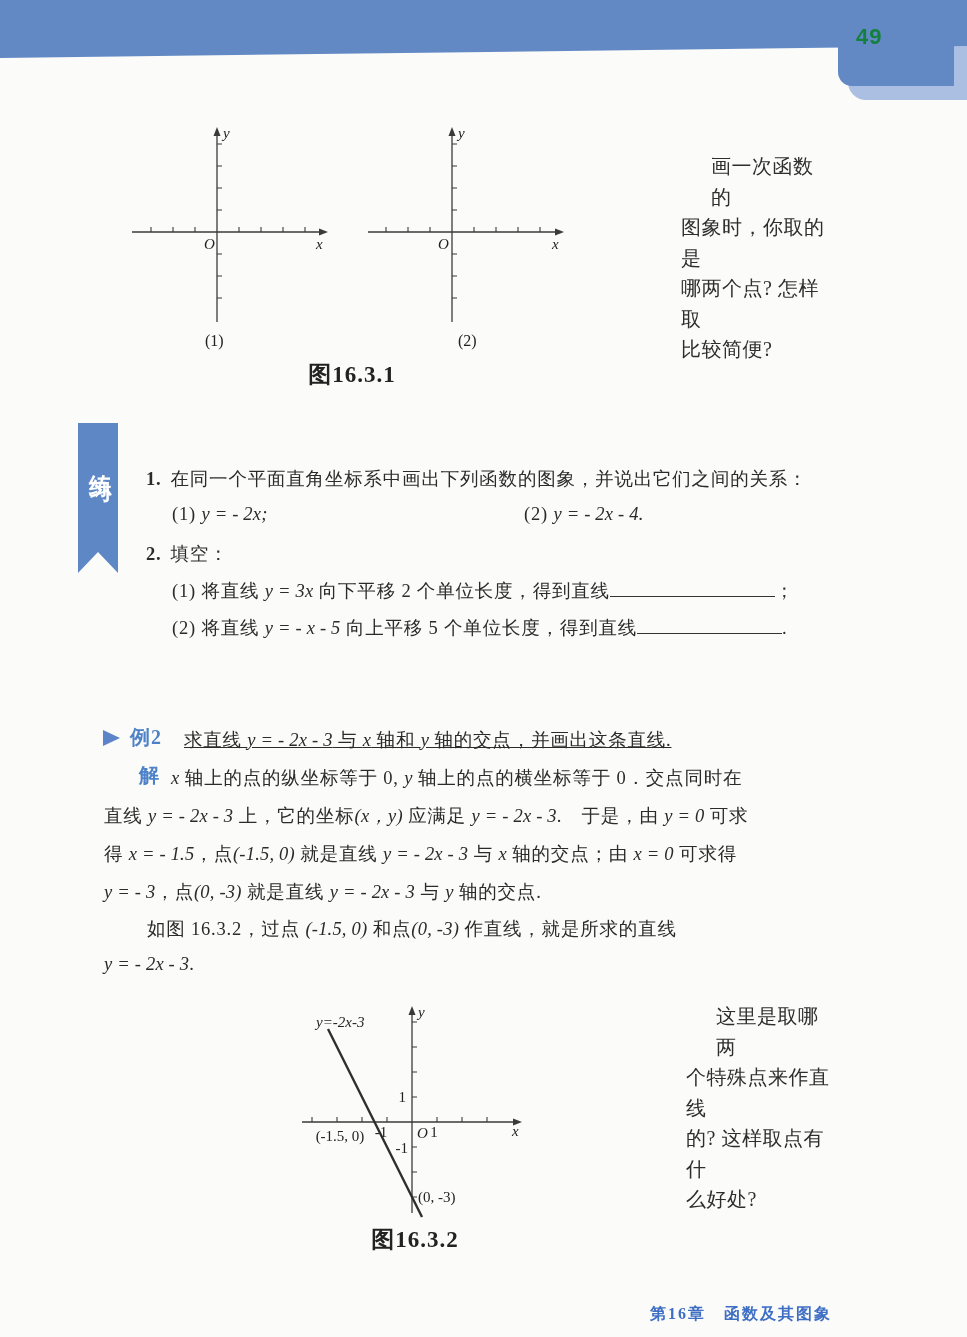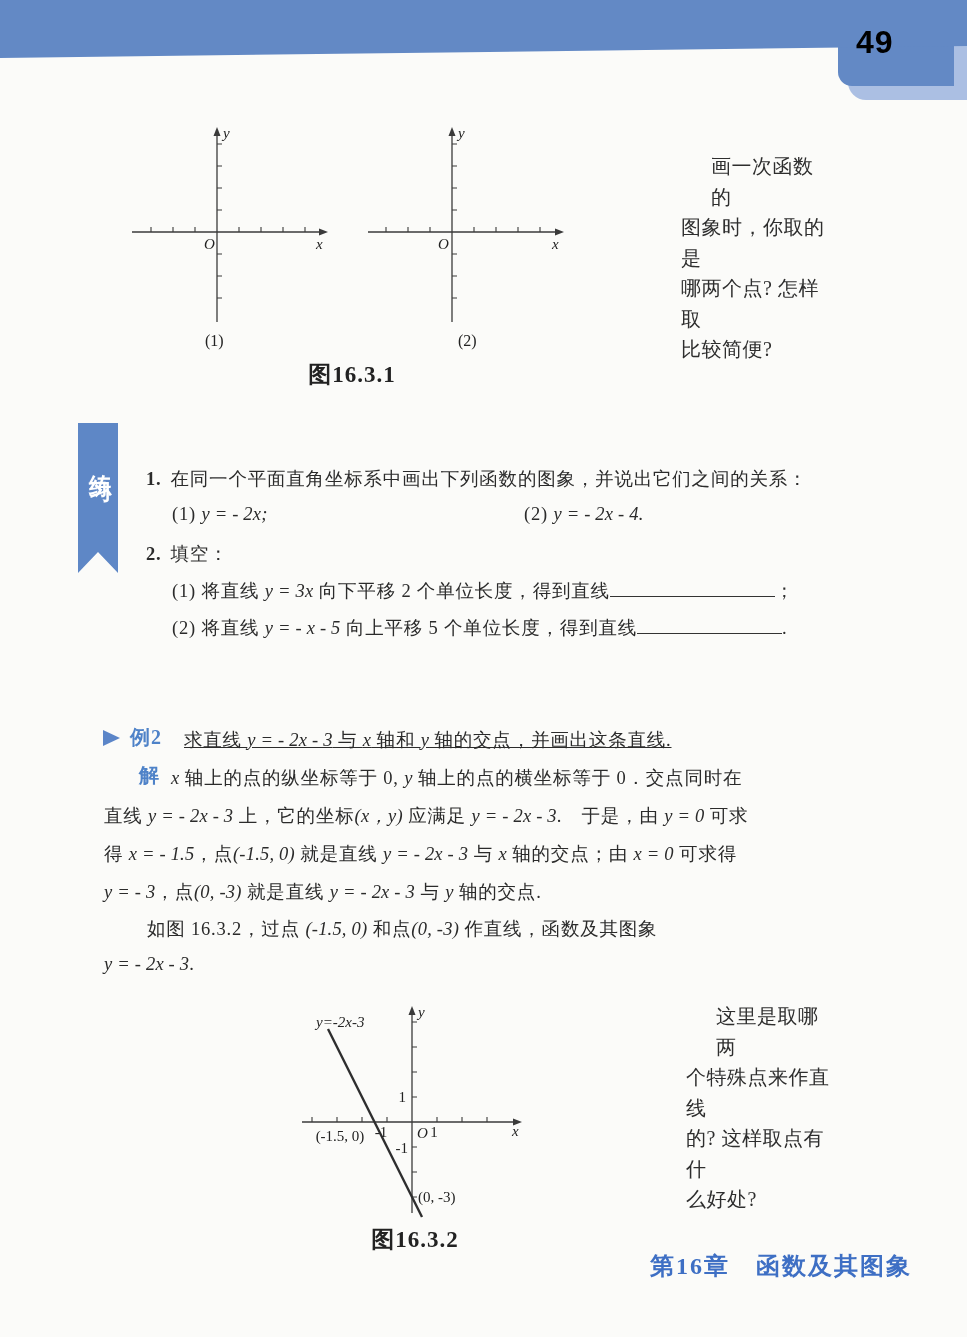--- a/index.html
+++ b/index.html
@@ -19,22 +19,22 @@
   .tab-shadow{
     position:absolute;left:848px;top:0;width:119px;height:100px;
     background:#abbfe3;border-radius:0 0 0 18px;z-index:1;
   }
   .tab{
     position:absolute;left:838px;top:0;width:116px;height:86px;
     background:#6389c5;border-radius:0 0 0 14px;z-index:2;
   }
   .pageno{
     position:absolute;left:856px;top:24px;z-index:4;
-    color:#000000;font-family:"Liberation Sans","DejaVu Sans",sans-serif;
-    font-weight:bold;font-size:32px;letter-spacing:1px;
+    color:#15803d;font-family:"Liberation Sans","DejaVu Sans",sans-serif;
+    font-weight:bold;font-size:22px;letter-spacing:1px;
   }
   
   .figsvg{position:absolute;}
   #fig1-svg{left:120px;top:112px;}
   #fig2-svg{left:280px;top:995px;}
   .figcap{
     position:absolute;font-weight:bold;font-size:23px;color:#222;
     text-align:center;letter-spacing:1px;
   }
   #fig1-cap{left:282px;top:359px;width:140px;}
@@ -94,22 +94,22 @@
   #jie-label{left:139px;top:762px;}
   #sol-title{left:184px;top:727px;text-decoration:underline;}
   #sol-l1{left:171px;top:765px;text-align:right;}
   #sol-l2{left:104px;top:803px;}
   #sol-l3{left:104px;top:841px;}
   #sol-l4{left:104px;top:879px;}
   #sol-l5{left:147px;top:916px;}
   #sol-l6{left:104px;top:954px;}
   
   .footer{
-    position:absolute;left:650px;top:1250px;
-    color:#3e6fc4;font-weight:bold;font-size:24px;letter-spacing:2px;
+    position:absolute;left:650px;top:1304px;
+    color:#3e6fc4;font-weight:bold;font-size:16px;letter-spacing:2px;
     white-space:nowrap;
   }
 </style>
 </head>
 <body>
 
 <div class="tab-shadow"></div>
 <div class="tab"></div>
 <div class="band"></div>
 <div class="pageno">49</div>
@@ -172,21 +172,21 @@
 </div>
 
 <div class="marker"></div>
 <div id="ex2-label" class="blue-label">例2</div>
 <div id="sol-title" class="tline"><span class="txt">求直线 </span><span class="math">y = - 2x - 3</span><span class="txt"> 与 </span><span class="math">x</span><span class="txt"> 轴和 </span><span class="math">y</span><span class="txt"> 轴的交点，并画出这条直线.</span></div>
 <div id="jie-label" class="blue-label">解</div>
 <div id="sol-l1" class="tline"><span class="math">x</span><span class="txt"> 轴上的点的纵坐标等于 0, </span><span class="math">y</span><span class="txt"> 轴上的点的横坐标等于 0．交点同时在</span></div>
 <div id="sol-l2" class="tline"><span class="txt">直线 </span><span class="math">y = - 2x - 3</span><span class="txt"> 上，它的坐标</span><span class="math">(x，y)</span><span class="txt"> 应满足 </span><span class="math">y = - 2x - 3</span><span class="txt">.　于是，由 </span><span class="math">y = 0</span><span class="txt"> 可求</span></div>
 <div id="sol-l3" class="tline"><span class="txt">得 </span><span class="math">x = - 1.5</span><span class="txt">，点</span><span class="math">(-1.5, 0)</span><span class="txt"> 就是直线 </span><span class="math">y = - 2x - 3</span><span class="txt"> 与 </span><span class="math">x</span><span class="txt"> 轴的交点；由 </span><span class="math">x = 0</span><span class="txt"> 可求得</span></div>
 <div id="sol-l4" class="tline"><span class="math">y = - 3</span><span class="txt">，点</span><span class="math">(0, -3)</span><span class="txt"> 就是直线 </span><span class="math">y = - 2x - 3</span><span class="txt"> 与 </span><span class="math">y</span><span class="txt"> 轴的交点.</span></div>
-<div id="sol-l5" class="tline"><span class="txt">如图 16.3.2，过点 </span><span class="math">(-1.5, 0)</span><span class="txt"> 和点</span><span class="math">(0, -3)</span><span class="txt"> 作直线，函数及其图象</span></div>
+<div id="sol-l5" class="tline"><span class="txt">如图 16.3.2，过点 </span><span class="math">(-1.5, 0)</span><span class="txt"> 和点</span><span class="math">(0, -3)</span><span class="txt"> 作直线，就是所求的直线</span></div>
 <div id="sol-l6" class="tline"><span class="math">y = - 2x - 3</span><span class="txt">.</span></div>
 
 <svg id="fig2-svg" class="figsvg" width="280" height="225" viewBox="0 0 280 225">
   <path class="ax" d="M22 127H238"></path>
   <polygon class="ah" points="242,127 233,123.5 233,130.5"></polygon>
   <path class="ax" d="M132 218V16"></path>
   <polygon class="ah" points="132,11 128.5,20 135.5,20"></polygon>
   <path class="tk" d="M32 127v-5M57 127v-5M82 127v-5M107 127v-5M157 127v-5M182 127v-5M207 127v-5"></path>
   <path class="tk" d="M132 102h5M132 77h5M132 52h5M132 27h5M132 152h5M132 177h5M132 202h5"></path>
   <line class="fline" x1="48" y1="34" x2="142" y2="222"></line>

